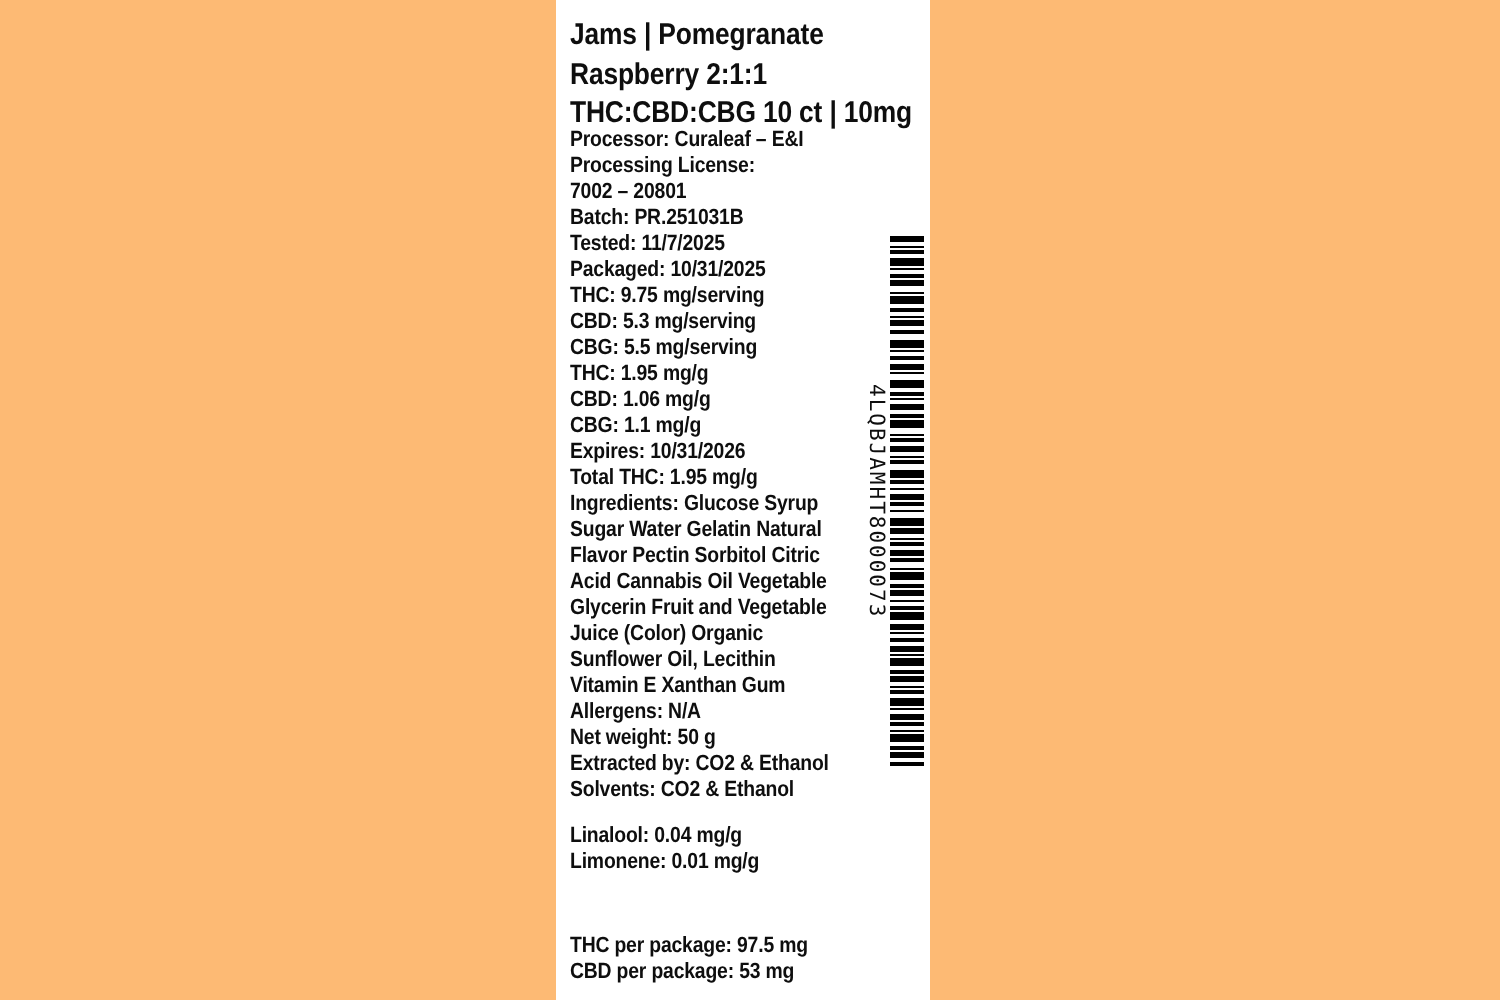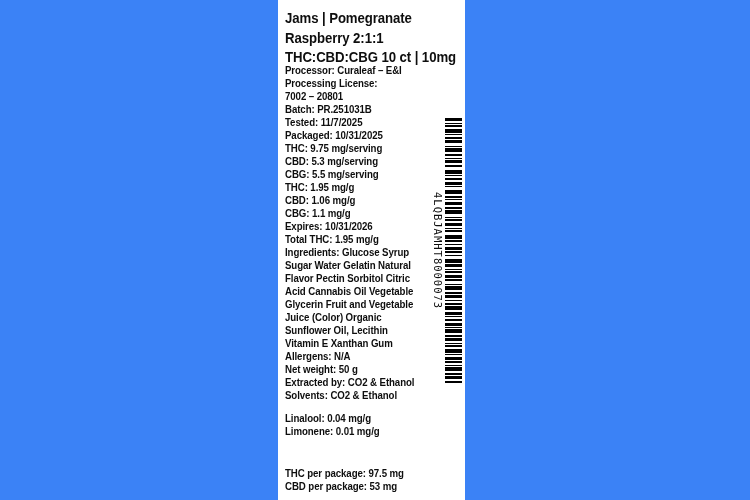--- a/index.html
+++ b/index.html
@@ -5,21 +5,21 @@
   html, body { margin: 0; padding: 0; }
   body {
     width: 750px; height: 500px;
     background: #f4f4f4;
     font-family: "Liberation Sans", sans-serif;
     overflow: hidden;
   }
   .canvas {
     position: relative;
     width: 750px; height: 500px;
-    background: #3b82f6;
+    background: #fdba74;
   }
   .label-band {
     position: absolute;
     left: 278px; top: 0; width: 187px; height: 500px;
     background: #ffffff;
   }
   .txt {
     position: absolute;
     color: #0e0e0e;
     font-weight: bold;

